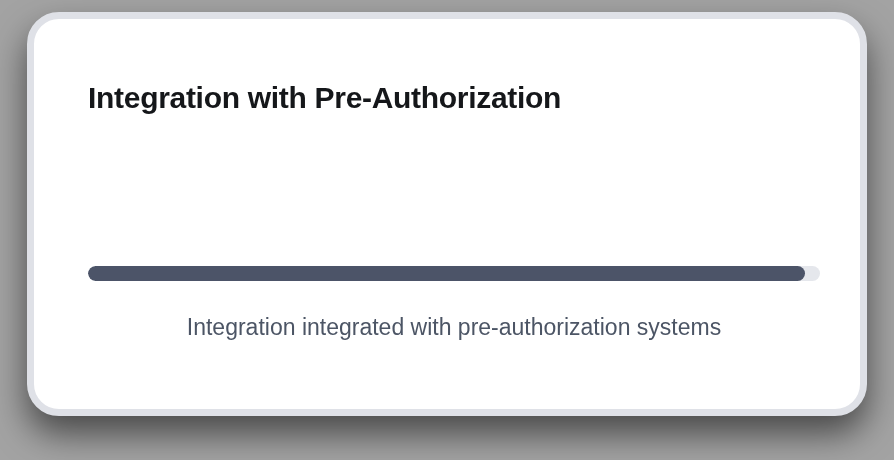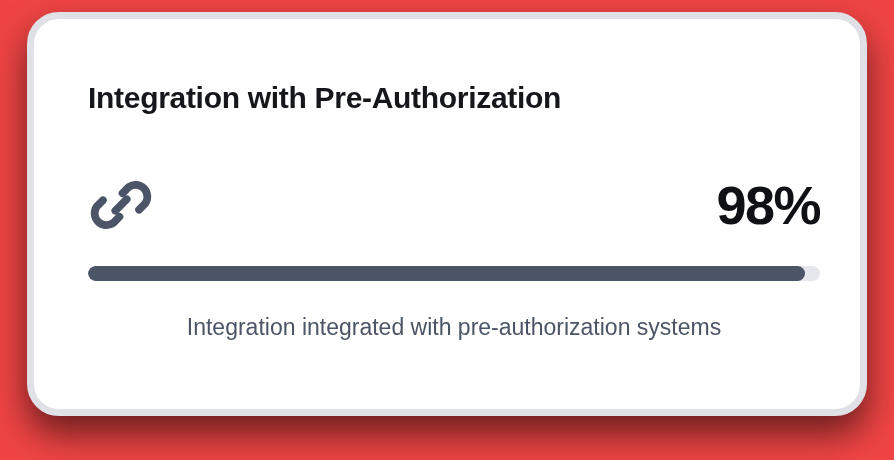--- a/index.html
+++ b/index.html
@@ -106,39 +106,27 @@
     text-align: center;
     font-size: 23px;
     line-height: 44px;
     font-weight: 400;
     color: #4c5565;
   }
 </style>
 </head>
 <body>
 
-<div id="stage" style="background: #ef4444;">
+<div id="stage" style="background: #a3a3a3;">
 
   <div class="card" style="background: rgb(255, 255, 255); border-color: rgb(223, 225, 231);">
     <div class="card-inner">
 
       <div class="card-title">Integration with Pre-Authorization</div>
 
-      <div class="metric-row">
-
-        <span class="link-icon-wrap">
-          <svg class="link-icon" viewBox="0 0 64 64" fill="none" xmlns="http://www.w3.org/2000/svg">
-            <path d="M26.5 37.5 L37.5 26.5" stroke="#4c5468" stroke-width="7.5" stroke-linecap="round"></path>
-            <path d="M33.5 20.5 L39.5 14.5 A11.5 11.5 0 0 1 55.5 30.5 L49.5 36.5" stroke="#4c5468" stroke-width="7.5" stroke-linecap="round" stroke-linejoin="round"></path>
-            <path d="M30.5 43.5 L24.5 49.5 A11.5 11.5 0 0 1 8.5 33.5 L14.5 27.5" stroke="#4c5468" stroke-width="7.5" stroke-linecap="round" stroke-linejoin="round"></path>
-          </svg>
-        </span>
-
-        <span class="percent-value" style="color: rgb(16, 17, 20);">98%</span>
-      </div>
 
       <div class="progress-track" style="background: rgb(229, 231, 236);">
         <div class="progress-fill" style="width: 98%; background: rgb(76, 84, 104);"></div>
       </div>
 
       <div class="caption" style="color: rgb(76, 85, 101);">Integration integrated with pre-authorization systems</div>
 
     </div>
   </div>
 

